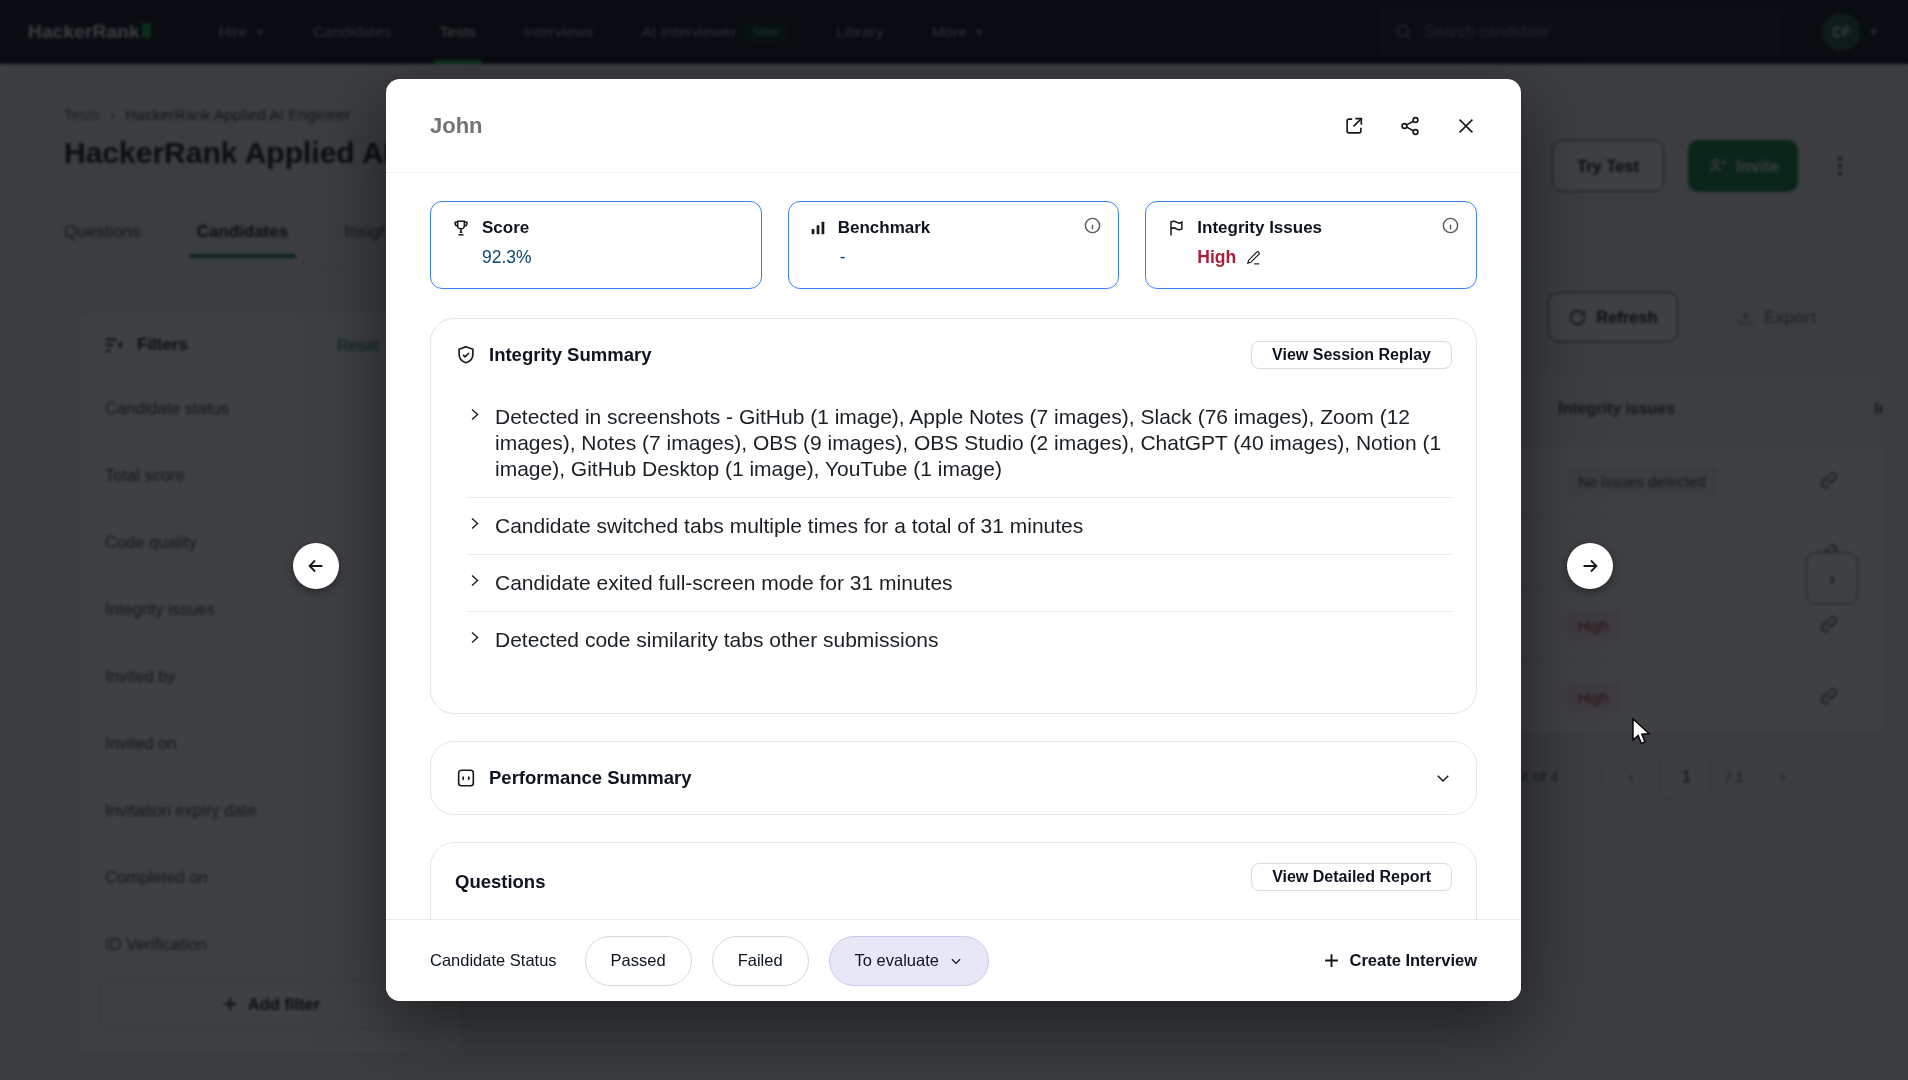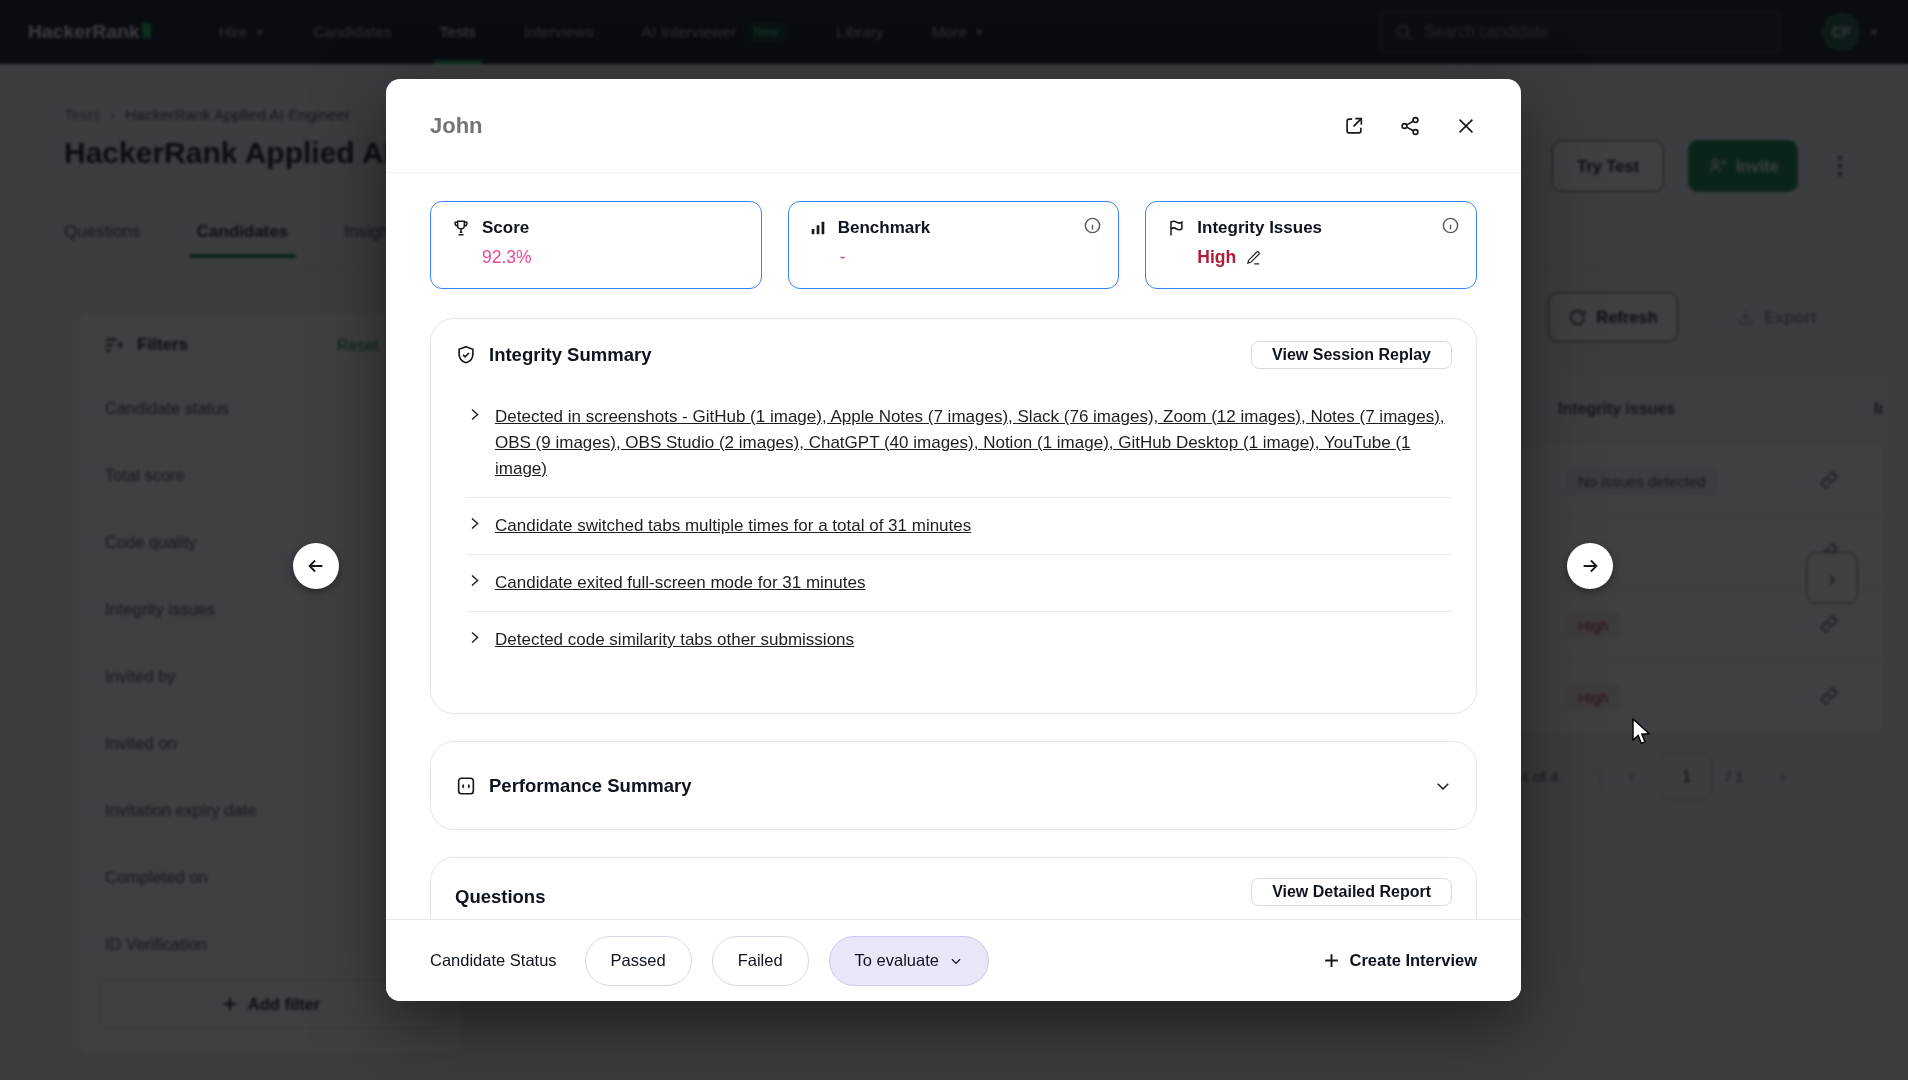--- a/index.html
+++ b/index.html
@@ -98,37 +98,37 @@
            border-radius:14px; z-index:10; box-shadow:0 24px 70px rgba(0,0,0,.5); overflow:hidden; }
   .modal-head { height:94px; display:flex; align-items:center; padding:0 44px; border-bottom:1px solid #f0f1f4; }
   .modal-title { font-size:22px; font-weight:700; color:#737373; }
   .modal-head-icons { margin-left:auto; display:flex; gap:34px; color:#15191e; }
   .icon-btn { cursor:pointer; display:flex; align-items:center; }
   .modal-body { padding:28px 44px 0 44px; }
 
   .cards { display:flex; gap:26px; }
   .scard { flex:1; border:1px solid #3b82f6; border-radius:12px; padding:16px 20px; position:relative; height:88px; }
   .scard-label { display:flex; align-items:center; gap:11px; font-size:17px; font-weight:600; color:#0d141f; }
-  .scard-value { margin:9px 0 0 31px; font-size:17.5px; color:#ec4899; display:flex; align-items:center; gap:9px; }
+  .scard-value { margin:9px 0 0 31px; font-size:17.5px; color:#0c4a6e; display:flex; align-items:center; gap:9px; }
   .scard-value.high { color:#af1e38; font-weight:700; }
   .scard-info { position:absolute; top:14px; right:16px; color:#565b63; cursor:pointer; }
 
   .panel-card { border:1px solid #e4e6ea; border-radius:24px; }
   .integrity-card { margin-top:29px; padding-top:22px; height:396px; }
   .panel-title-row { display:flex; align-items:center; padding:0 24px; }
   .panel-title { font-size:18.5px; font-weight:700; color:#0d141f; margin-left:12px; }
   .replay-btn { margin-left:auto; height:28px; padding:0 20px; border:1px solid #d9dbe0; border-radius:8px;
                 background:#fff; font-size:16px; font-weight:600; color:#0d141f; display:flex; align-items:center; cursor:pointer; }
   .int-items { margin-top:20px; }
   .int-row { display:flex; gap:13px; padding:15px 28px 15px 36px; cursor:pointer; }
   .int-row .chev { color:#15191e; margin-top:3px; flex:0 0 auto; }
-  .int-text { font-size:17px; line-height:26px; color:#1a1f24; max-width:1010px;text-decoration:underline; }
+  .int-text { font-size:21px; line-height:26px; color:#1a1f24; max-width:1010px; }
   .int-div { height:1px; background:#e8eaed; margin:0 24px 0 36px; }
 
-  .perf-card { margin-top:27px; height:89px; display:flex; align-items:center; padding:0 24px; }
+  .perf-card { margin-top:27px; height:74px; display:flex; align-items:center; padding:0 24px; }
   .perf-caret { margin-left:auto; color:#15191e; cursor:pointer; }
 
   .questions-card { margin-top:27px; height:140px; display:flex; align-items:flex-start; padding:20px 24px; }
   .questions-title { font-size:18.5px; font-weight:700; color:#0d141f; margin-top:8px; }
 
   .modal-footer { position:absolute; left:0; right:0; bottom:0; height:82px; background:#fff;
                   border-top:1px solid #e9eaee; border-radius:0 0 14px 14px; display:flex; align-items:center;
                   padding:0 44px; z-index:3; }
   .footer-label { font-size:16.5px; font-weight:500; color:#0d141f; margin-right:28px; }
   .status-pill { height:50px; border-radius:25px; border:1.5px solid #d6d7e3; background:#fff; padding:0 25px;

